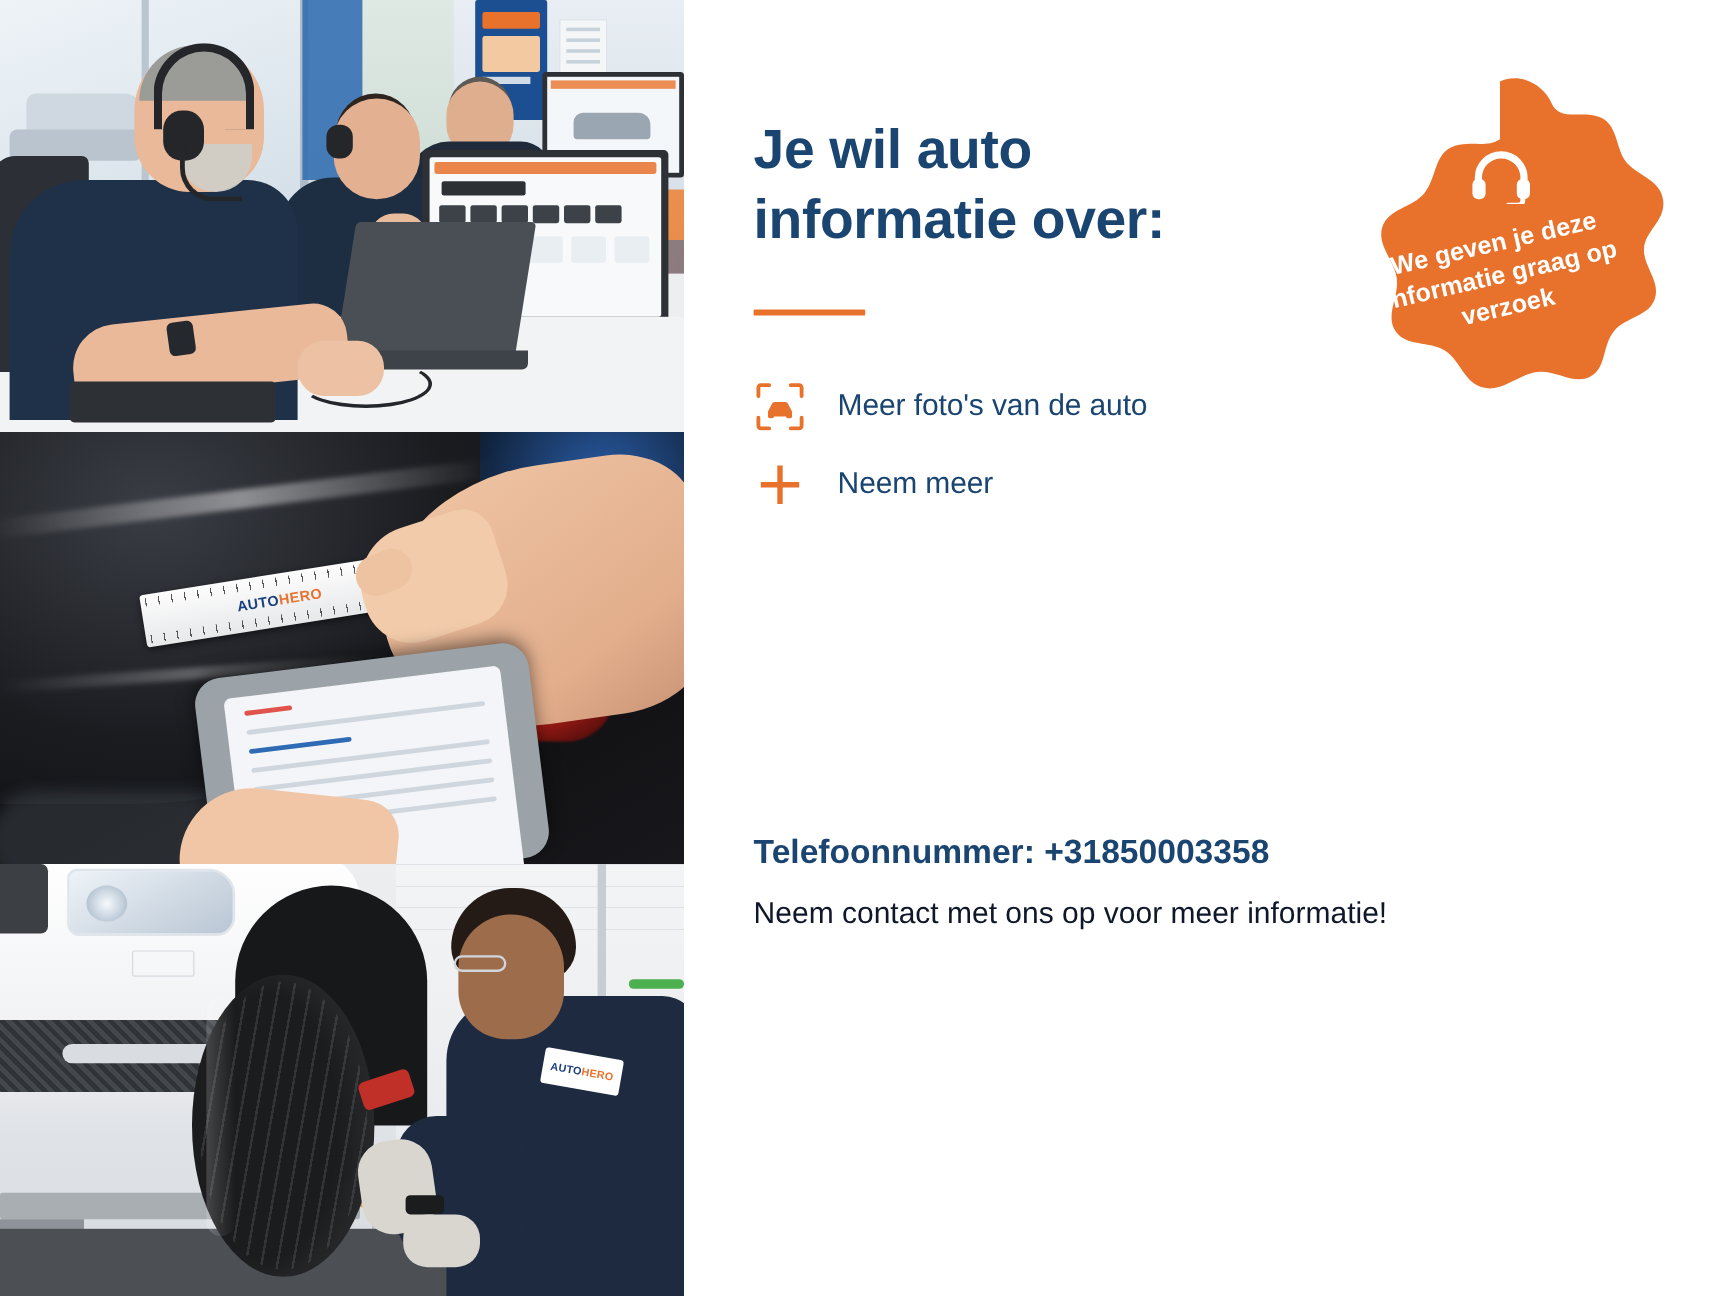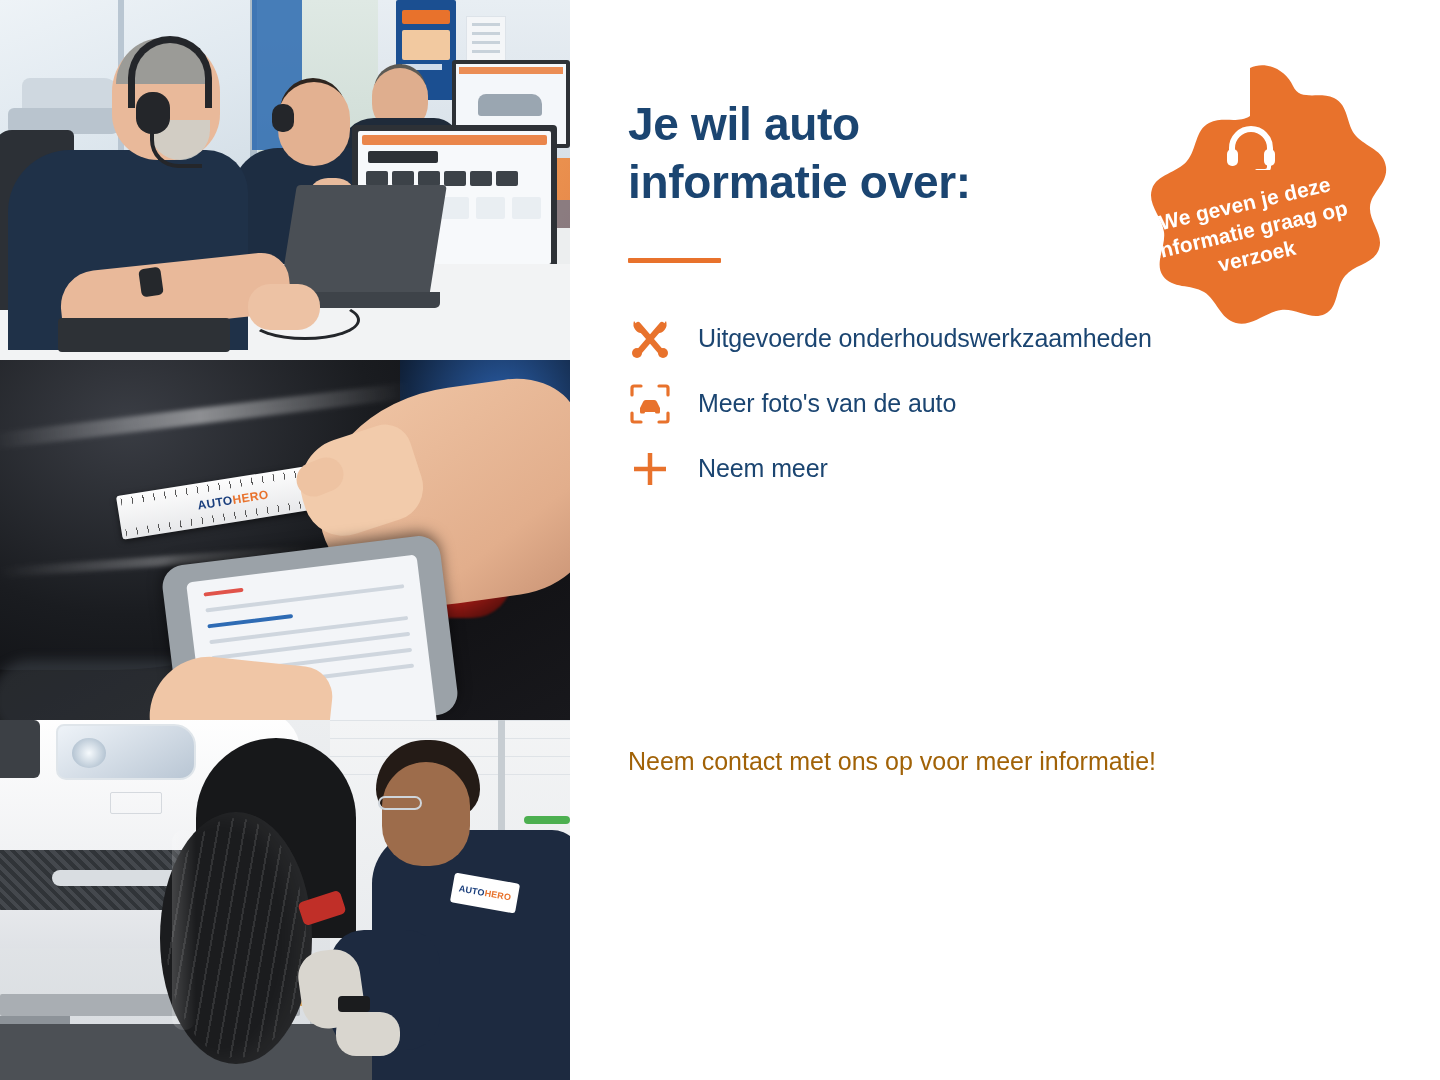--- a/index.html
+++ b/index.html
@@ -160,21 +160,21 @@
   .badge-text { position:absolute; left:50%; top:128px; transform:translateX(-50%) rotate(-13deg);
       width:236px; text-align:center; color:#fff; font-weight:bold; font-size:21px; line-height:1.28; letter-spacing:.1px;}
 
   
   .feature-list { position:absolute; left:58px; top:306px; width:700px;}
   .feature { display:flex; align-items:center; height:65px;}
   .feature .ico { width:44px; height:44px; flex:0 0 44px; display:flex; align-items:center; justify-content:center; margin-right:26px;}
   .feature .txt { font-size:25px; color:#1B4571; letter-spacing:-.1px; white-space:nowrap;}
 
   .phone { position:absolute; left:58px; top:694px; font-size:28px; font-weight:bold; color:#1B4571;}
-  .contact { position:absolute; left:58px; top:742px; width:740px; font-size:25px; line-height:1.52; color:#a16207;}
+  .contact { position:absolute; left:58px; top:742px; width:740px; font-size:25px; line-height:1.52; color:#0f172a;}
 </style>
 </head>
 <body>
 
 <div class="page">
 
   <div class="photo-col">
 
     <div class="photo p1">
       <div class="p1-window"></div>
@@ -343,35 +343,20 @@
           <rect x="39" y="25" width="11" height="17" rx="5" fill="#fff"></rect>
           <path d="M44 41 v2 a4 4 0 0 1-4 4 h-8" fill="none" stroke="#fff" stroke-width="4" stroke-linecap="round"></path>
         </svg>
       </div>
       <div class="badge-text">We geven je deze informatie graag op verzoek</div>
     </div>
 
     <div class="feature-list">
 
 
-      <div class="feature">
-        <span class="ico">
-          <svg width="40" height="40" viewBox="0 0 40 40">
-            <g stroke="#E8722C" stroke-width="6" stroke-linecap="round">
-              <path d="M8 6 L32 34"></path>
-              <path d="M32 6 L8 34"></path>
-            </g>
-            <path d="M4 2 a9 9 0 0 0 10 12 L10 10 Z" fill="#E8722C"></path>
-            <path d="M36 2 a9 9 0 0 1-10 12 l4-4 Z" fill="#E8722C"></path>
-            <circle cx="33" cy="34" r="5" fill="#E8722C"></circle>
-            <circle cx="7" cy="34" r="5" fill="#E8722C"></circle>
-          </svg>
-        </span>
-        <span class="txt">Uitgevoerde onderhoudswerkzaamheden</span>
-      </div>
 
 
       <div class="feature">
         <span class="ico">
           <svg width="40" height="40" viewBox="0 0 40 40">
             <g stroke="#E8722C" stroke-width="3.2" fill="none" stroke-linecap="round">
               <path d="M2 11 V4 a2 2 0 0 1 2-2 h7"></path>
               <path d="M29 2 h7 a2 2 0 0 1 2 2 v7"></path>
               <path d="M38 29 v7 a2 2 0 0 1-2 2 h-7"></path>
               <path d="M11 38 H4 a2 2 0 0 1-2-2 v-7"></path>
@@ -385,19 +370,20 @@
       <div class="feature">
         <span class="ico">
           <svg width="38" height="38" viewBox="0 0 38 38">
             <path d="M19 3 V35 M3 19 H35" stroke="#E8722C" stroke-width="4.5" stroke-linecap="butt"></path>
           </svg>
         </span>
         <span class="txt">Neem meer</span>
       </div>
     </div>
 
+    <div class="phone">Telefoonnummer: +31850003358</div>
 
     <div class="contact">
       <span>Neem contact met ons op voor meer informatie!</span><br>
     </div>
 
   </div>
 </div>
 
 </body></html>

